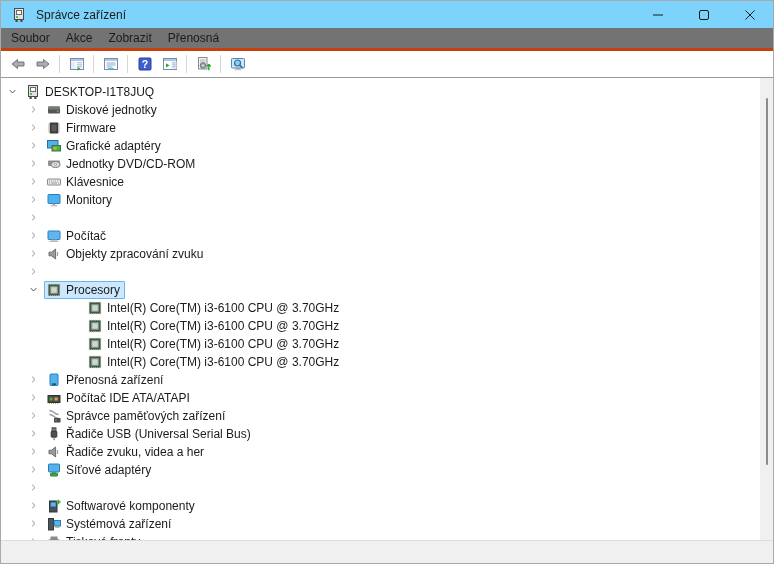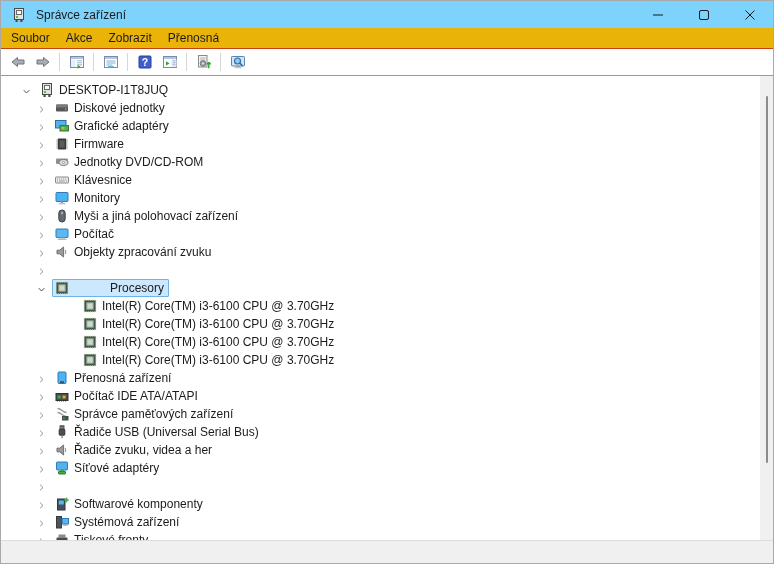--- a/index.html
+++ b/index.html
@@ -10,42 +10,42 @@
   .titlebar{flex:0 0 27px;background:#7dd3fc;display:flex;align-items:center;}
   .app-icon{width:16px;height:16px;margin-left:10px;flex:0 0 16px;}
   .app-icon svg{width:16px;height:16px;display:block;}
   .title{margin-left:9px;white-space:nowrap;}
   .controls{margin-left:auto;display:flex;height:100%;}
   .ctrl{width:46px;height:100%;display:flex;align-items:center;justify-content:center;background:transparent;border:none;padding:0;cursor:default;}
   .ctrl svg{width:10px;height:10px;display:block;}
   .ctrl svg *{stroke:#1a1a1a;stroke-width:1;fill:none;}
 
   
-  .menubar{flex:0 0 20px;display:flex;align-items:center;background:#eab308;border-bottom:1px solid #c2410c;}
+  .menubar{flex:0 0 20px;display:flex;align-items:center;background:#737373;border-bottom:3px solid #c2410c;}
   .menu-item{padding:0 8px;white-space:nowrap;}
   .menu-item:first-child{margin-left:2px;}
 
   
   .toolbar{flex:0 0 26px;display:flex;align-items:center;background:#fff;border-bottom:1px solid #9a9a9a;padding-left:4px;}
   .tb-btn{width:25px;height:22px;border:none;background:transparent;display:flex;align-items:center;justify-content:center;padding:0;}
   .tb-ic{width:16px;height:16px;display:block;}
   .tb-ic svg{width:16px;height:16px;display:block;}
   .tb-sep{width:1px;height:18px;background:#d6d6d6;margin:0 4px;flex:0 0 1px;}
 
   
   .content{flex:1 1 auto;position:relative;background:#fff;overflow:hidden;}
   .tree{position:absolute;top:0;left:0;right:13px;bottom:0;padding-top:5px;overflow:hidden;}
-  .tree-row{height:18px;display:flex;align-items:flex-end;white-space:nowrap;margin-left:14px;}
+  .tree-row{height:18px;display:flex;align-items:flex-start;white-space:nowrap;}
   .lvl0{padding-left:4px;}
-  .lvl1{padding-left:19px;}
-  .lvl2{padding-left:47px;}
+  .lvl1{padding-left:25px;}
+  .lvl2{padding-left:66px;}
   .chev{width:18px;height:16px;flex:0 0 18px;display:flex;align-items:center;}
   .chev svg{width:11px;height:11px;margin-left:2px;display:block;}
   .node{display:flex;align-items:center;padding:0 4px 0 1px;border:1px solid transparent;border-radius:1px;height:16px;}
-  .node.selected{background:#cce8ff;border-color:#70b3e6;gap:36px;}
+  .node.selected{background:#cce8ff;border-color:#70b3e6;}
   .node-ic{width:16px;height:16px;margin-right:4px;flex:0 0 16px;}
   .node-ic svg{width:16px;height:16px;display:block;}
   .node-label{line-height:16px;}
 
   
   .vscroll{position:absolute;top:0;right:0;bottom:0;width:13px;background:#f0f0f0;}
   .thumb{position:absolute;top:20px;left:6px;width:2px;height:367px;background:#8b8b8b;border-radius:1px;}
 
   
   .statusbar{flex:0 0 22px;background:#f0f0f0;border-top:1px solid #dcdcdc;}
@@ -221,54 +221,54 @@
         </div>
         <div class="tree-row lvl1">
           <span class="chev">
             <svg viewBox="0 0 16 16">
               <path d="M6 4l4.2 4L6 12" fill="none" stroke="#8c8c8c" stroke-width="1.4"></path>
             </svg>
           </span>
           <span class="node">
             <span class="node-ic">
               <svg viewBox="0 0 16 16">
+                <rect x="4" y="2.5" width="8" height="11" fill="#3c3c3c"></rect>
+                <rect x="5.5" y="4.5" width="5" height="7" fill="#5b5b5b"></rect>
+                <path d="M4 4h-1.5M4 6h-1.5M4 8h-1.5M4 10h-1.5M4 12h-1.5M12 4h1.5M12 6h1.5M12 8h1.5M12 10h1.5M12 12h1.5" stroke="#7d7d7d"></path>
+              </svg>
+            </span>
+            <span class="node-label">Firmware</span>
+          </span>
+        </div>
+        <div class="tree-row lvl1">
+          <span class="chev">
+            <svg viewBox="0 0 16 16">
+              <path d="M6 4l4.2 4L6 12" fill="none" stroke="#8c8c8c" stroke-width="1.4"></path>
+            </svg>
+          </span>
+          <span class="node">
+            <span class="node-ic">
+              <svg viewBox="0 0 16 16">
                 <rect x="1.5" y="2.5" width="10.5" height="7.5" fill="#53b1ec" stroke="#2c6f9e"></rect>
                 <rect x="6" y="7.5" width="8.5" height="5.5" fill="#4caf50" stroke="#2e7d32"></rect>
                 <rect x="7.5" y="9" width="3" height="2.5" fill="#e8a33d"></rect>
               </svg>
             </span>
             <span class="node-label">Grafické adaptéry</span>
           </span>
         </div>
         <div class="tree-row lvl1">
           <span class="chev">
             <svg viewBox="0 0 16 16">
               <path d="M6 4l4.2 4L6 12" fill="none" stroke="#8c8c8c" stroke-width="1.4"></path>
             </svg>
           </span>
           <span class="node">
             <span class="node-ic">
               <svg viewBox="0 0 16 16">
-                <rect x="4" y="2.5" width="8" height="11" fill="#3c3c3c"></rect>
-                <rect x="5.5" y="4.5" width="5" height="7" fill="#5b5b5b"></rect>
-                <path d="M4 4h-1.5M4 6h-1.5M4 8h-1.5M4 10h-1.5M4 12h-1.5M12 4h1.5M12 6h1.5M12 8h1.5M12 10h1.5M12 12h1.5" stroke="#7d7d7d"></path>
-              </svg>
-            </span>
-            <span class="node-label">Firmware</span>
-          </span>
-        </div>
-        <div class="tree-row lvl1">
-          <span class="chev">
-            <svg viewBox="0 0 16 16">
-              <path d="M6 4l4.2 4L6 12" fill="none" stroke="#8c8c8c" stroke-width="1.4"></path>
-            </svg>
-          </span>
-          <span class="node">
-            <span class="node-ic">
-              <svg viewBox="0 0 16 16">
                 <rect x="2" y="4.5" width="12" height="5.5" rx="1" fill="#8f8f8f"></rect>
                 <ellipse cx="9.5" cy="8.5" rx="4.5" ry="3" fill="#d9d9d9" stroke="#7a7a7a"></ellipse>
                 <circle cx="9.5" cy="8.5" r="1" fill="#ffffff" stroke="#9a9a9a"></circle>
               </svg>
             </span>
             <span class="node-label">Jednotky DVD/CD-ROM</span>
           </span>
         </div>
         <div class="tree-row lvl1">
           <span class="chev">
@@ -301,29 +301,20 @@
               </svg>
             </span>
             <span class="node-label">Monitory</span>
           </span>
         </div>
         <div class="tree-row lvl1">
           <span class="chev">
             <svg viewBox="0 0 16 16">
               <path d="M6 4l4.2 4L6 12" fill="none" stroke="#8c8c8c" stroke-width="1.4"></path>
             </svg>
-          </span>
-          <span class="node">
-            <span class="node-ic">
-              <svg viewBox="0 0 16 16">
-                <rect x="4.8" y="2" width="6.4" height="12" rx="3.2" fill="#616a72" stroke="#3c444b"></rect>
-                <rect x="7.4" y="3.4" width="1.2" height="3" rx="0.6" fill="#d5d5d5"></rect>
-              </svg>
-            </span>
-            <span class="node-label">Myši a jiná polohovací zařízení</span>
           </span>
         </div>
         <div class="tree-row lvl1">
           <span class="chev">
             <svg viewBox="0 0 16 16">
               <path d="M6 4l4.2 4L6 12" fill="none" stroke="#8c8c8c" stroke-width="1.4"></path>
             </svg>
           </span>
           <span class="node">
             <span class="node-ic">

